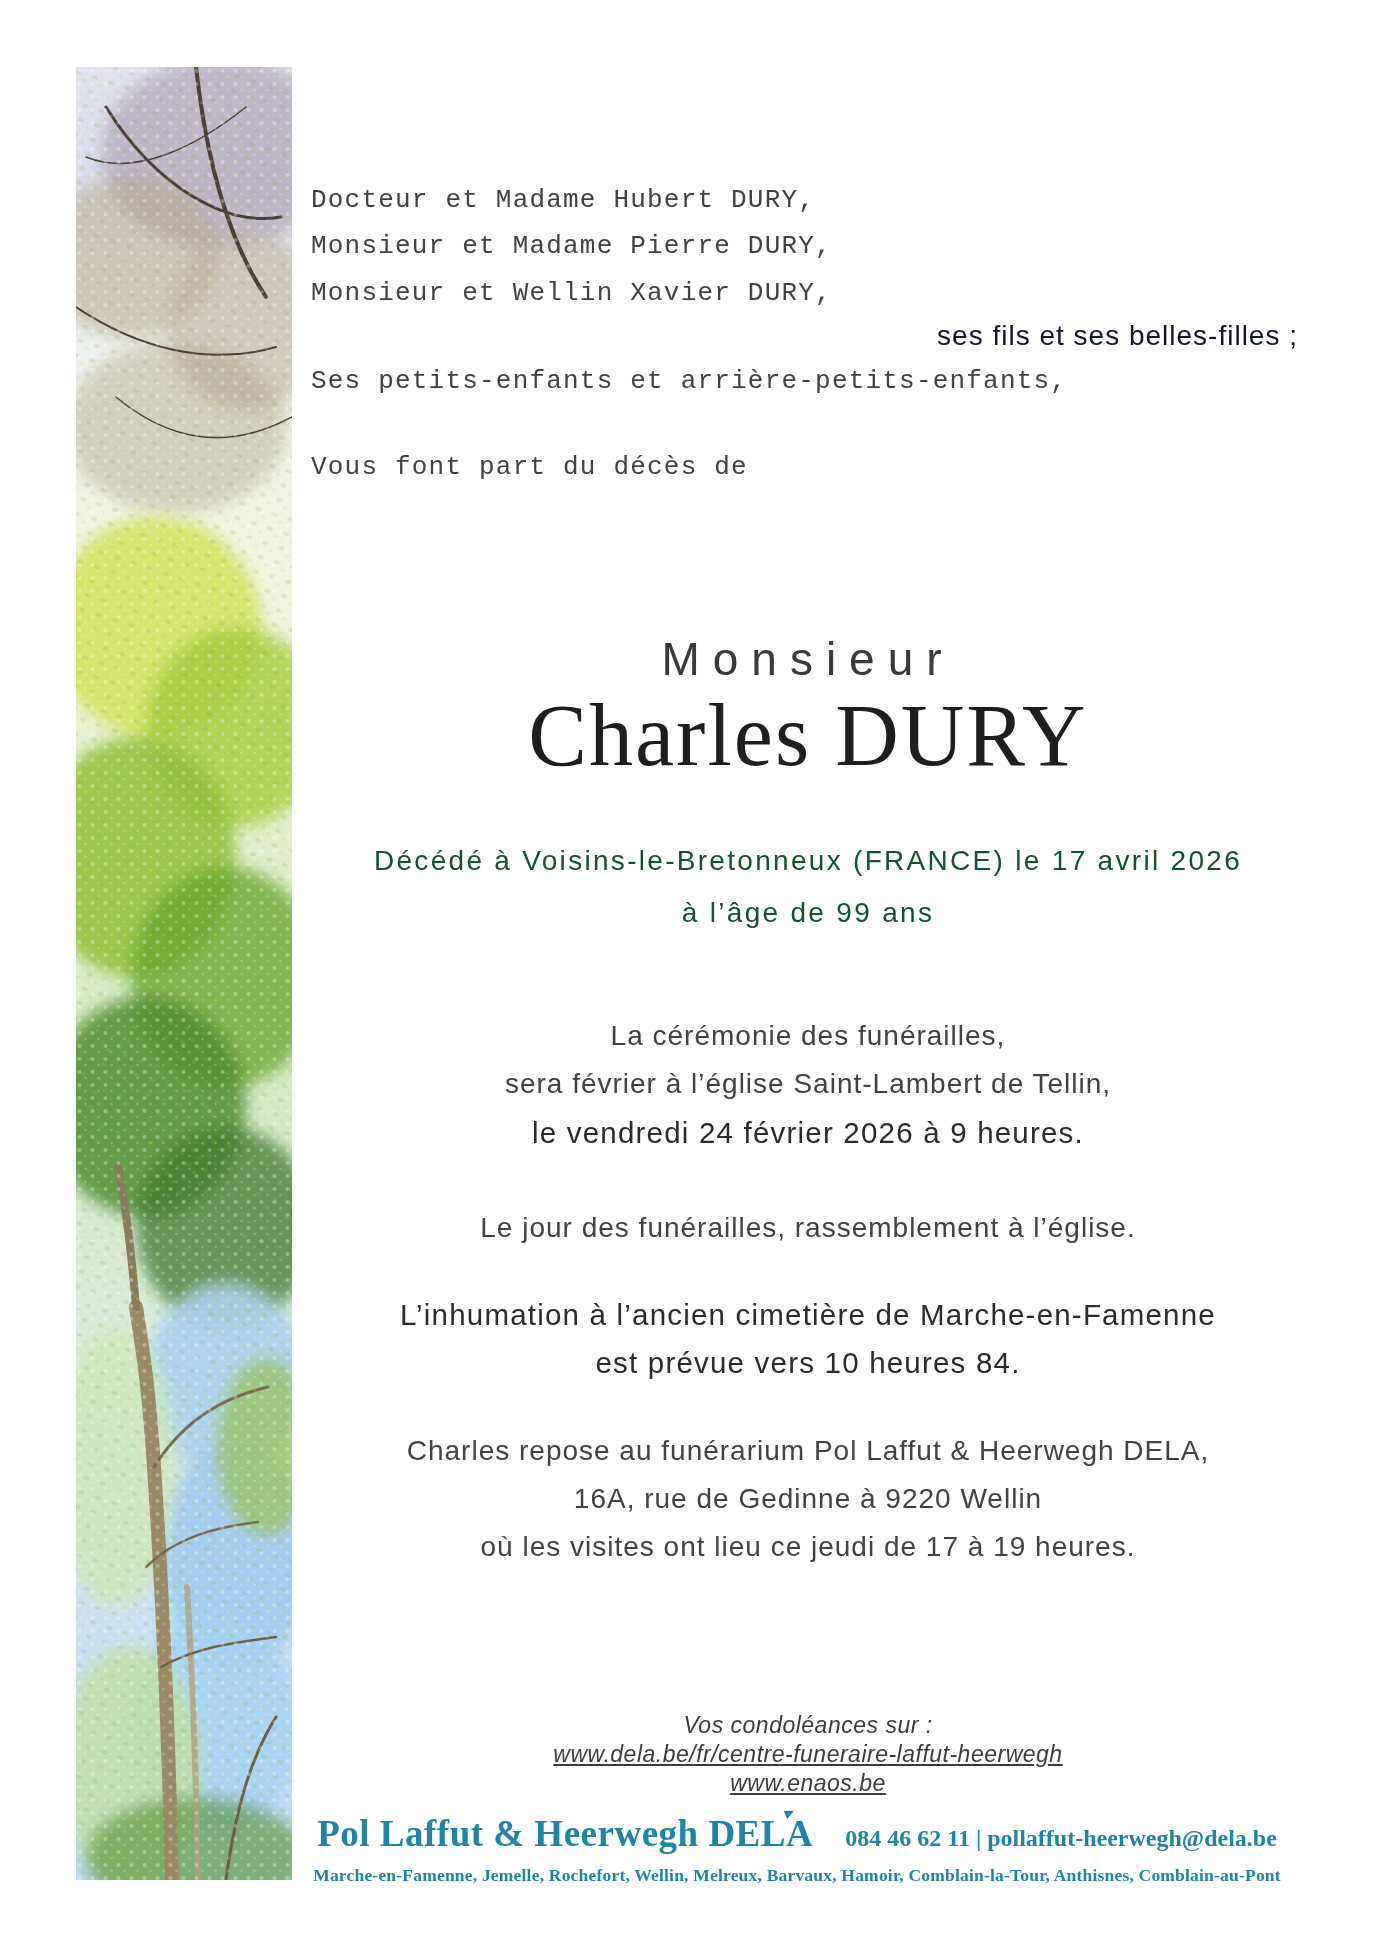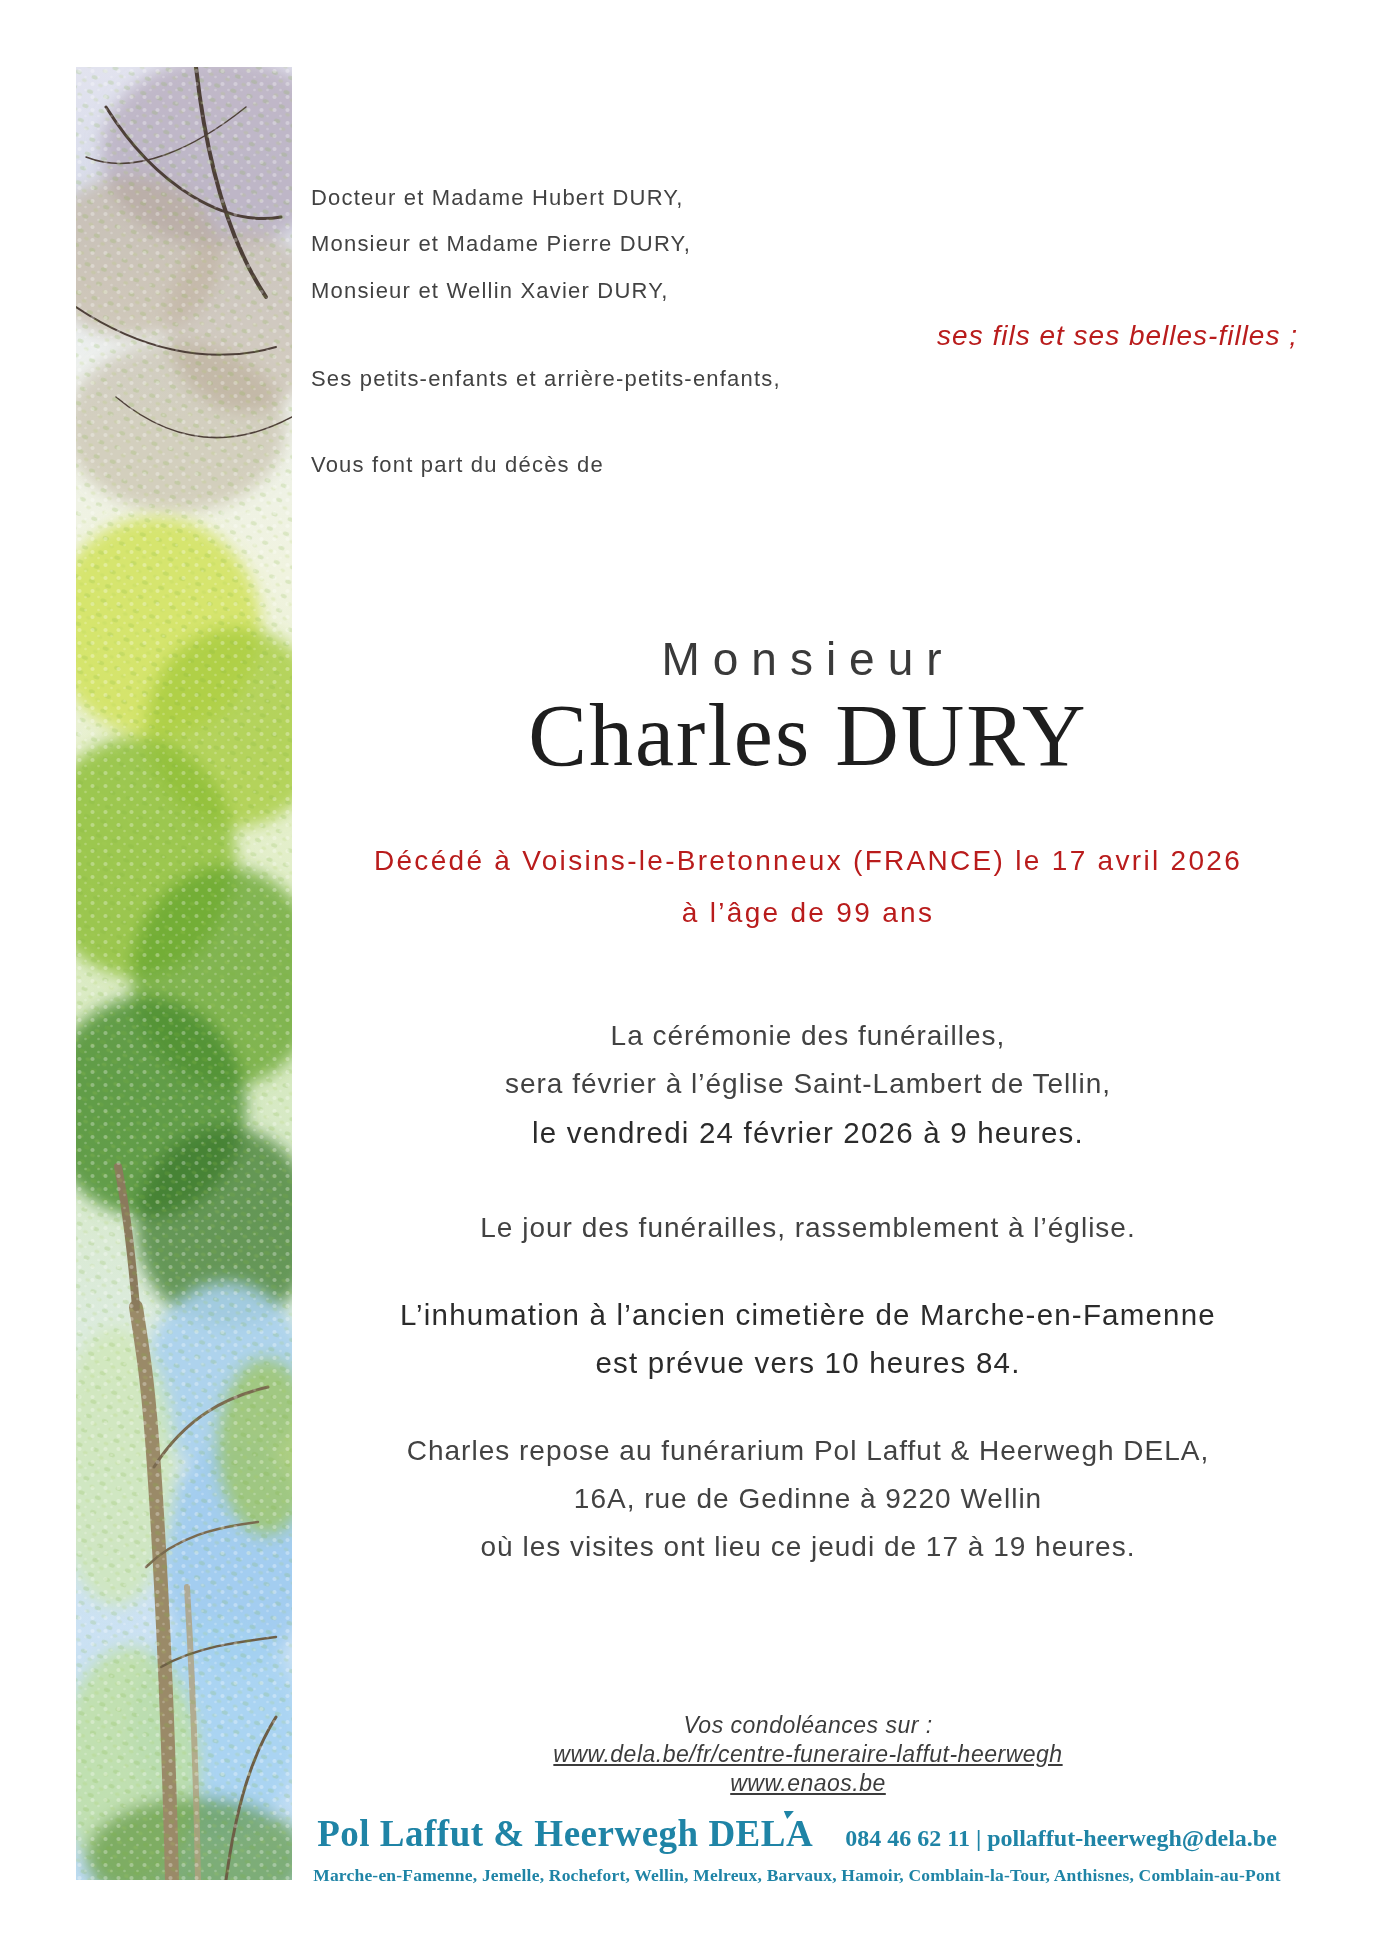--- a/index.html
+++ b/index.html
@@ -6,34 +6,34 @@
   html,body { background:#ffffff; }
   .page {
     position:relative; width:1378px; height:1949px; margin:0 auto;
     background:#ffffff; overflow:hidden;
     font-family:"Liberation Sans", sans-serif; color:#3f3f3f;
   }
   .photo { position:absolute; left:76px; top:67px; width:216px; height:1813px; }
   .photo svg { display:block; width:100%; height:100%; }
 
   .line { position:absolute; white-space:nowrap; }
-  .intro { left:311px; font-size:22px; letter-spacing:1.2px; color:#424242; }
+  .intro { left:311px; font-size:26px; letter-spacing:1.2px; color:#424242;font-family:Liberation Mono, monospace; }
   .col   { left:318px; width:980px; text-align:center; white-space:nowrap; }
   .col-right { left:318px; width:980px; text-align:right; }
 
-  .relation { font-style:italic; font-size:28px; letter-spacing:1px; color:#b91c1c; }
+  .relation { font-size:28px; letter-spacing:1px; color:#0f172a; }
 
   .title-monsieur {
     font-size:46px; letter-spacing:13px; color:#3a3a3a; font-weight:400;
   }
   .name {
     font-family:"Liberation Serif", serif; font-size:88px; letter-spacing:2px;
     color:#1e1e1e; font-weight:400;
   }
-  .death  { font-size:28px; letter-spacing:2.3px; color:#b91c1c; }
+  .death  { font-size:28px; letter-spacing:2.3px; color:#14532d; }
   .body-c { font-size:28px; letter-spacing:1px; color:#424242; }
   .bold-c { font-size:29.5px; letter-spacing:1.2px; font-weight:400; color:#2b2b2b; }
 
   .cond { font-size:23px; font-style:italic; color:#3c3c3c; letter-spacing:0.5px; }
   .cond a { color:#3c3c3c; text-decoration:underline; }
 
   .footer { position:absolute; left:208px; top:1812px; width:1178px; text-align:center;
             color:#1f84a6; font-family:"Liberation Serif", serif; }
   .footer-row { display:flex; justify-content:center; align-items:baseline; gap:32px; }
   .brand { font-size:37px; font-weight:700; letter-spacing:0.5px; white-space:nowrap; }

